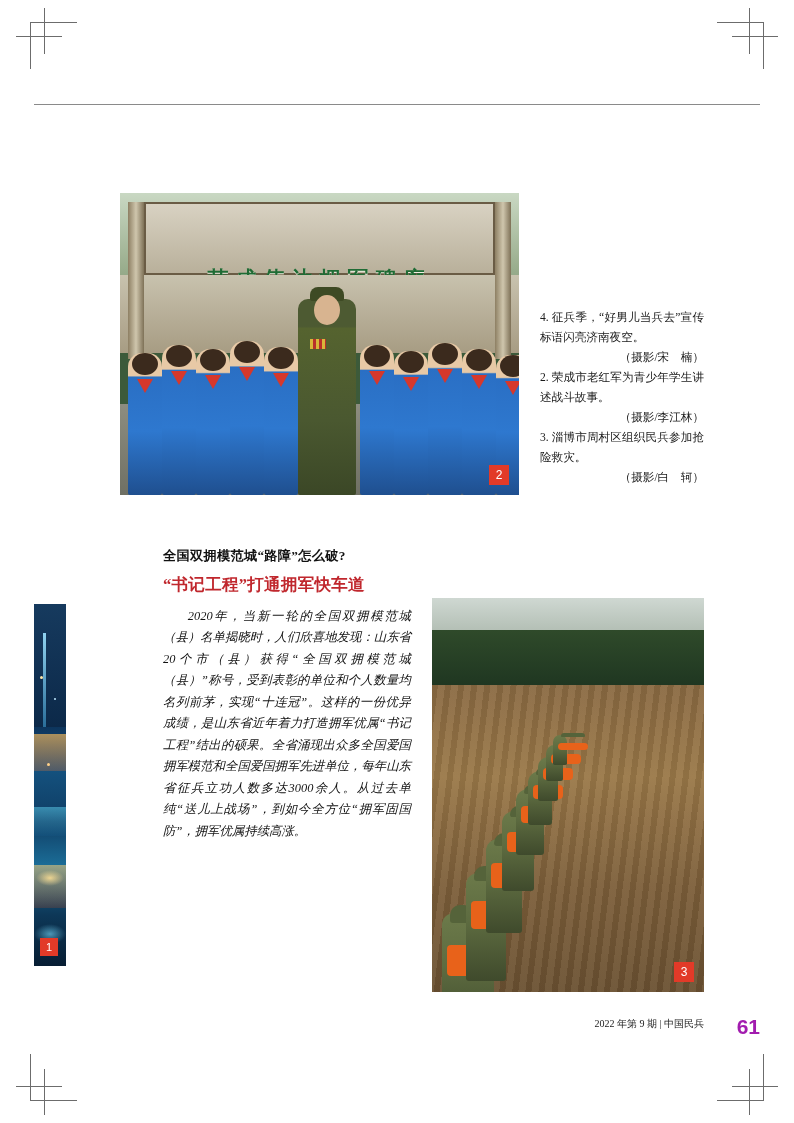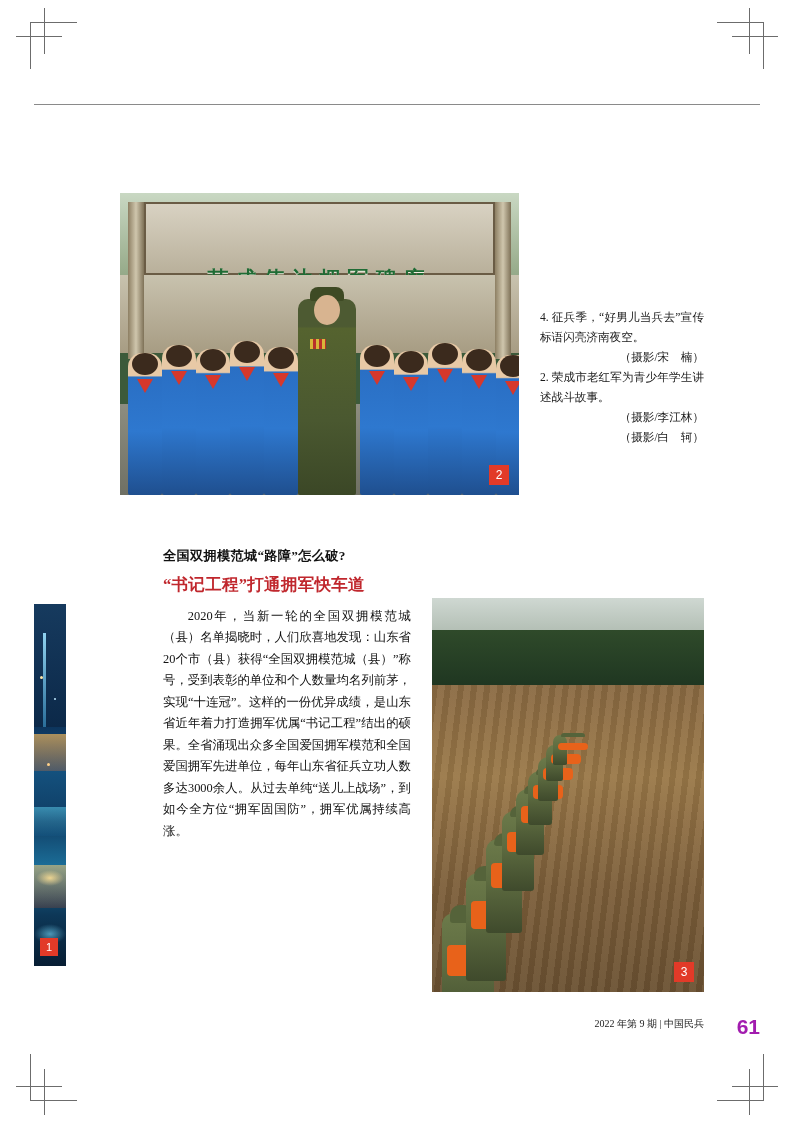--- a/index.html
+++ b/index.html
@@ -226,21 +226,21 @@
     position: absolute;
     left: 163px;
     top: 606px;
     width: 256px;
     font-size: 12.4px;
     line-height: 1.73;
     color: #111;
     text-align: justify;
     text-justify: inter-ideograph;
   }
-  .article p { margin: 0 8px 0 0; text-indent: 2em; }
+  .article p { margin: 0 8px 0 0; text-indent: 2em; font-style: italic; }
 
   
   .photo3 {
     position: absolute;
     left: 432px;
     top: 598px;
     width: 272px;
     height: 394px;
     overflow: hidden;
     background: #7a6243;
@@ -361,20 +361,21 @@
   </div>
 
   <div class="badge-num p2-badge">2</div>
 </div>
 
 <div class="captions">
   <p>4. 征兵季，“好男儿当兵去”宣传标语闪亮济南夜空。</p>
   <p class="cap-credit">（摄影/宋　楠）</p>
   <p>2. 荣成市老红军为青少年学生讲述战斗故事。</p>
   <p class="cap-credit">（摄影/李江林）</p>
+  <p>3. 淄博市周村区组织民兵参加抢险救灾。</p>
   <p class="cap-credit">（摄影/白　轲）</p>
 </div>
 
 <div class="headline-sub">全国双拥模范城“路障”怎么破?</div>
 <div class="headline-main">“书记工程”打通拥军快车道</div>
 
 <div class="article">
   <p>2020年，当新一轮的全国双拥模范城（县）名单揭晓时，人们欣喜地发现：山东省20个市（县）获得“全国双拥模范城（县）”称号，受到表彰的单位和个人数量均名列前茅，实现“十连冠”。这样的一份优异成绩，是山东省近年着力打造拥军优属“书记工程”结出的硕果。全省涌现出众多全国爱国拥军模范和全国爱国拥军先进单位，每年山东省征兵立功人数多达3000余人。从过去单纯“送儿上战场”，到如今全方位“拥军固国防”，拥军优属持续高涨。</p>
 </div>
 

